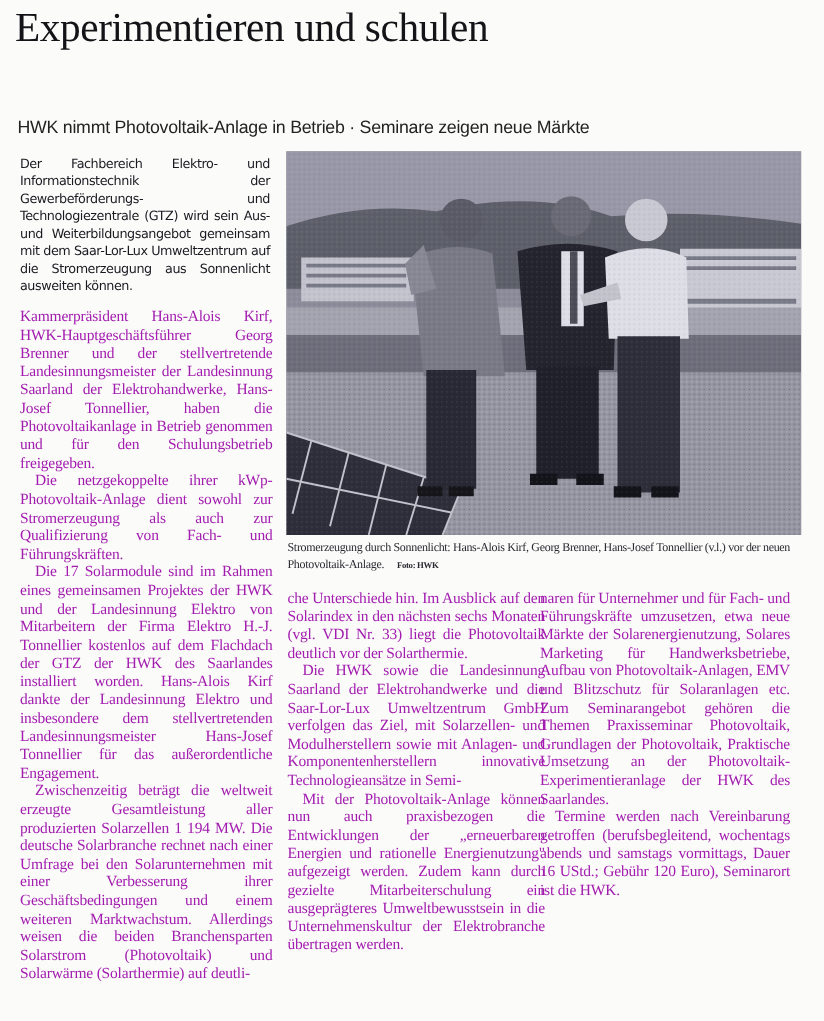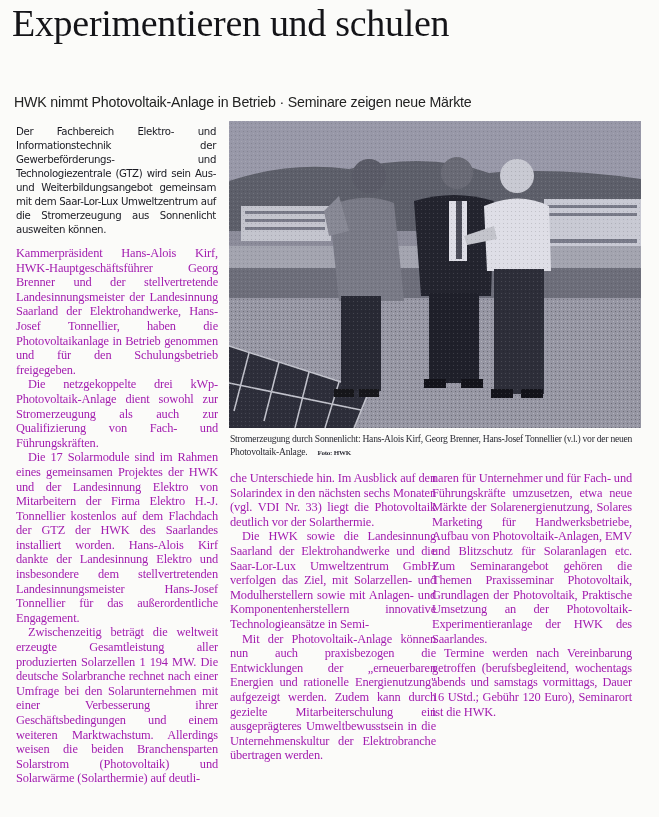--- a/index.html
+++ b/index.html
@@ -5,21 +5,21 @@
     html, body { margin: 0; padding: 0; }
     body {
       width: 659px; height: 817px; overflow: hidden;
       background: #fbfbf9; color: #1c1c24;
       position: relative;
       font-family: "Liberation Serif", "DejaVu Serif", serif;
     }
     .headline {
       position: absolute; left: 12px; top: 4px; width: 640px;
       font-family: "Liberation Serif", serif;
-      font-size: 38px; line-height: 38px; color: #141418;
+      font-size: 33px; line-height: 38px; color: #141418;
       margin: 0; font-weight: normal; letter-spacing: -0.3px;
     }
     .subhead {
       position: absolute; left: 14px; top: 94px; width: 630px;
       font-family: "Liberation Sans", sans-serif;
       font-size: 14.2px; color: #222;
       letter-spacing: -0.2px;
     }
     .lead {
       position: absolute; left: 16px; top: 125px; width: 200px;
@@ -142,21 +142,21 @@
   </svg>
 </div>
 
 <div class="caption">
   <span>Stromerzeugung durch Sonnenlicht: Hans-Alois Kirf, Georg Brenner, Hans-Josef Tonnellier (v.l.) vor der neuen Photovoltaik-Anlage.</span>
   <span class="credit">Foto: HWK</span>
 </div>
 
 <div class="col col1">
   <p>Kammerpräsident Hans-Alois Kirf, HWK-Hauptgeschäftsführer Georg Brenner und der stellvertretende Landesinnungsmeister der Landesinnung Saarland der Elektrohandwerke, Hans-Josef Tonnellier, haben die Photovoltaikanlage in Betrieb genommen und für den Schulungsbetrieb freigegeben.</p>
-  <p class="ind">Die netzgekoppelte drei kWp-Photovoltaik-Anlage dient sowohl zur Stromerzeugung als auch zur Qualifizierung von Fach- und Führungskräften.</p>
+  <p class="ind">Die netzgekoppelte ihrer kWp-Photovoltaik-Anlage dient sowohl zur Stromerzeugung als auch zur Qualifizierung von Fach- und Führungskräften.</p>
   <p class="ind">Die 17 Solarmodule sind im Rahmen eines gemeinsamen Projektes der HWK und der Landesinnung Elektro von Mitarbeitern der Firma Elektro H.-J. Tonnellier kostenlos auf dem Flachdach der GTZ der HWK des Saarlandes installiert worden. Hans-Alois Kirf dankte der Landesinnung Elektro und insbesondere dem stellvertretenden Landesinnungsmeister Hans-Josef Tonnellier für das außerordentliche Engagement.</p>
   <p class="ind">Zwischenzeitig beträgt die weltweit erzeugte Gesamtleistung aller produzierten Solarzellen 1 194 MW. Die deutsche Solarbranche rechnet nach einer Umfrage bei den Solarunternehmen mit einer Verbesserung ihrer Geschäftsbedingungen und einem weiteren Marktwachstum. Allerdings weisen die beiden Branchensparten Solarstrom (Photovoltaik) und Solarwärme (Solarthermie) auf deutli-</p>
 </div>
 
 <div class="col col2">
   <p>che Unterschiede hin. Im Ausblick auf den Solarindex in den nächsten sechs Monaten (vgl. VDI Nr. 33) liegt die Photovoltaik deutlich vor der Solarthermie.</p>
   <p class="ind">Die HWK sowie die Landesinnung Saarland der Elektrohandwerke und die Saar-Lor-Lux Umweltzentrum GmbH verfolgen das Ziel, mit Solarzellen- und Modulherstellern sowie mit Anlagen- und Komponentenherstellern innovative Technologieansätze in Semi-</p>
   <p class="ind">Mit der Photovoltaik-Anlage können nun auch praxisbezogen die Entwicklungen der „erneuerbaren Energien und rationelle Energienutzung" aufgezeigt werden. Zudem kann durch gezielte Mitarbeiterschulung ein ausgeprägteres Umweltbewusstsein in die Unternehmenskultur der Elektrobranche übertragen werden.</p>
 </div>
 

